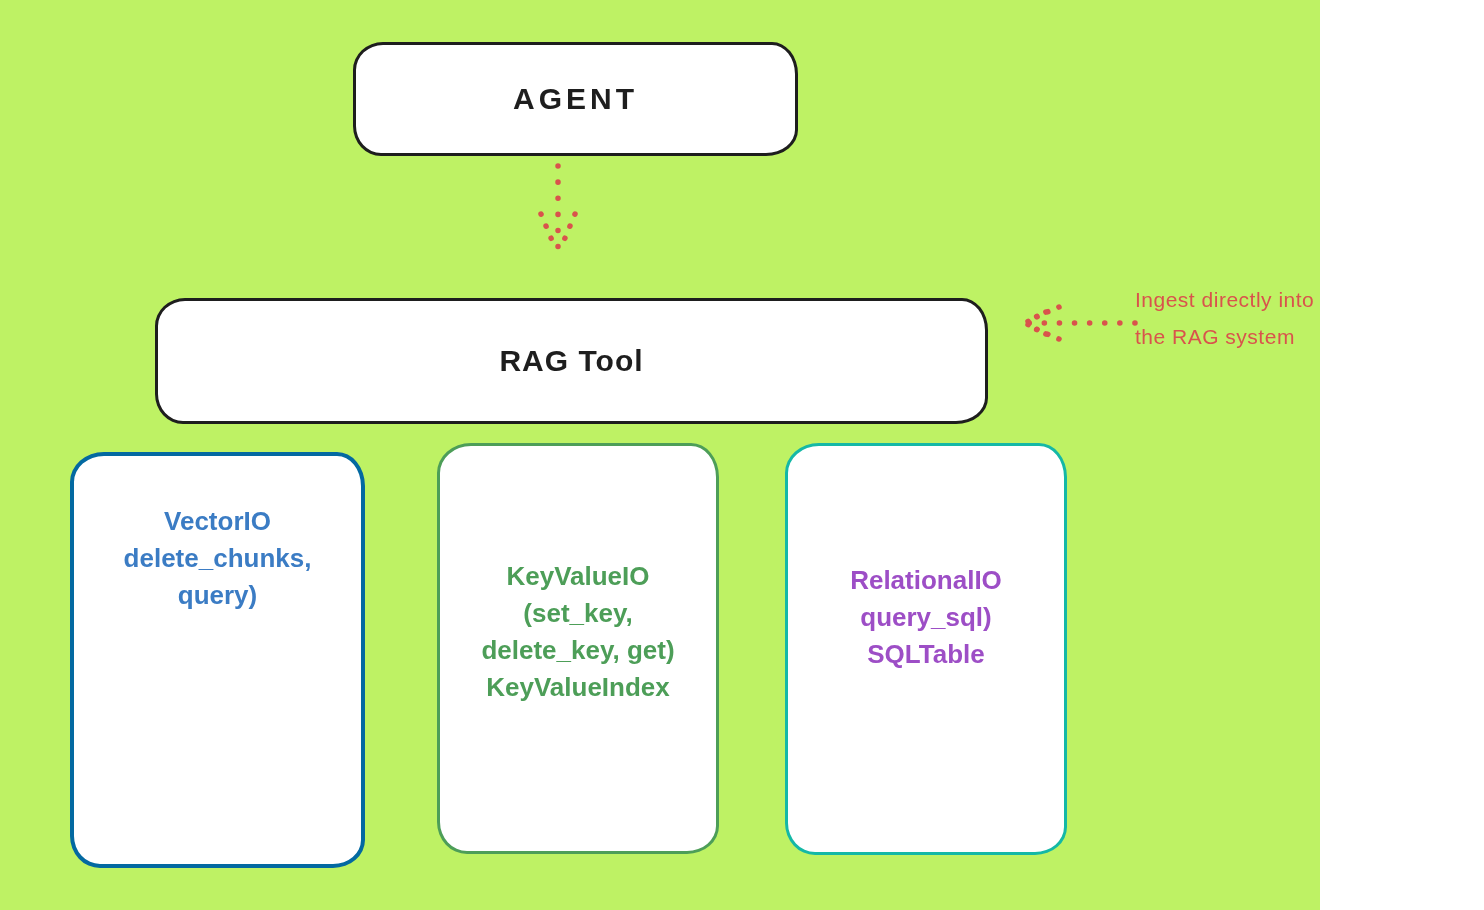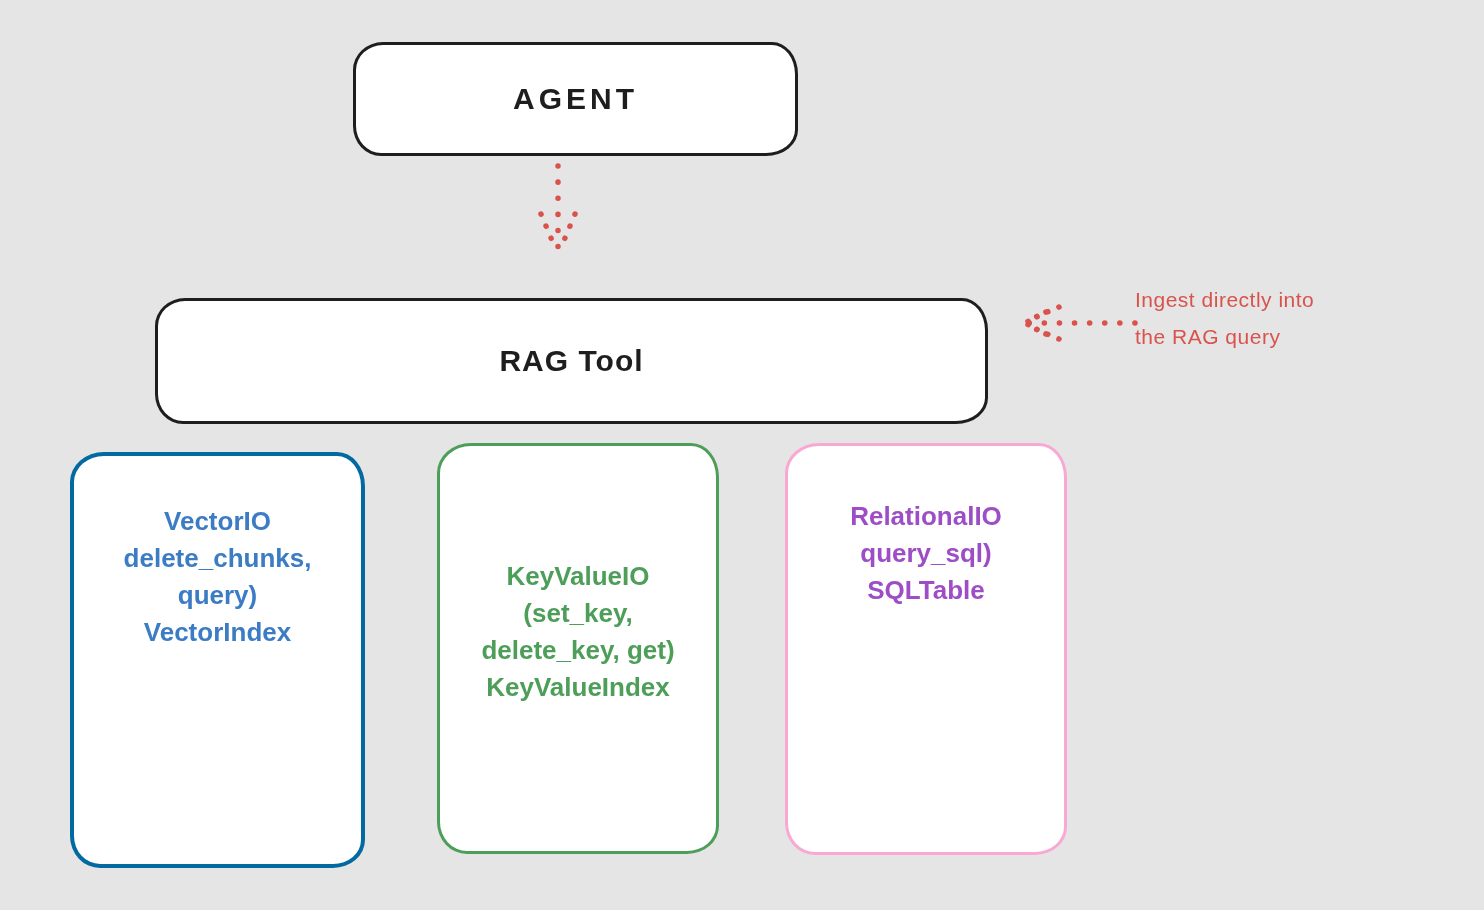--- a/index.html
+++ b/index.html
@@ -3,23 +3,23 @@
 <meta charset="utf-8">
 <style>
   html, body {
     margin: 0;
     padding: 0;
     background: #ffffff;
     font-family: "Liberation Sans", sans-serif;
   }
   .canvas {
     position: relative;
-    width: 1484px;
+    width: 1320px;
     height: 910px;
-    background: #e5e5e5;
+    background: #bef264;
     overflow: hidden;
     color: #1e1e1e;
   }
   .box {
     position: absolute;
     box-sizing: border-box;
     background: #ffffff;
     display: flex;
     align-items: center;
     justify-content: center;
@@ -47,21 +47,21 @@
     box-sizing: border-box;
     background: #ffffff;
     border-radius: 34px 28px 32px 30px / 30px 34px 28px 32px;
     text-align: center;
     font-size: 26px;
     font-weight: 600;
     line-height: 37px;
   }
   .io-box.blue   { left: 70px;  top: 452px; width: 295px; height: 416px; border: 4px solid #0369a1; color: #3b7cc4; padding-top: 47px; }
   .io-box.green  { left: 437px; top: 443px; width: 282px; height: 411px; border: 3px solid #4d9e58; color: #4d9e58; padding-top: 112px; }
-  .io-box.purple { left: 785px; top: 443px; width: 282px; height: 412px; border: 3px solid #f9a8d4; color: #9d4ec6; padding-top: 52px; }
+  .io-box.purple { left: 785px; top: 443px; width: 282px; height: 412px; border: 3px solid #14b8a6; color: #9d4ec6; padding-top: 116px; }
   .ln { display: block; }
   .idx-label { display: block; }
   .annotation {
     position: absolute;
     left: 1135px; top: 281px; width: 340px;
     text-align: left;
     color: #d9534c;
     font-size: 21px;
     font-weight: 400;
     line-height: 37px;
@@ -95,28 +95,27 @@
       <line x1="122" y1="23" x2="14" y2="23" stroke-dasharray="0.1 15"></line>
       <line x1="46" y1="7" x2="13" y2="21" stroke-dasharray="0.1 12"></line>
       <line x1="46" y1="39" x2="13" y2="25" stroke-dasharray="0.1 12"></line>
       <line x1="33" y1="12" x2="12" y2="23" stroke-dasharray="0.1 10"></line>
       <line x1="33" y1="34" x2="12" y2="23" stroke-dasharray="0.1 10"></line>
     </g>
   </svg>
 
   <div class="annotation">
     <span class="ln">Ingest directly into</span>
-    <span class="ln">the RAG query</span>
+    <span class="ln">the RAG system</span>
   </div>
 
   <div class="io-box blue">
     <span class="ln">VectorIO</span>
     <span class="ln">delete_chunks,</span>
     <span class="ln">query)</span>
-    <span class="idx-label">VectorIndex</span>
   </div>
 
   <div class="io-box green">
     <span class="ln">KeyValueIO</span>
     <span class="ln">(set_key,</span>
     <span class="ln">delete_key, get)</span>
     <span class="idx-label">KeyValueIndex</span>
   </div>
 
   <div class="io-box purple">

